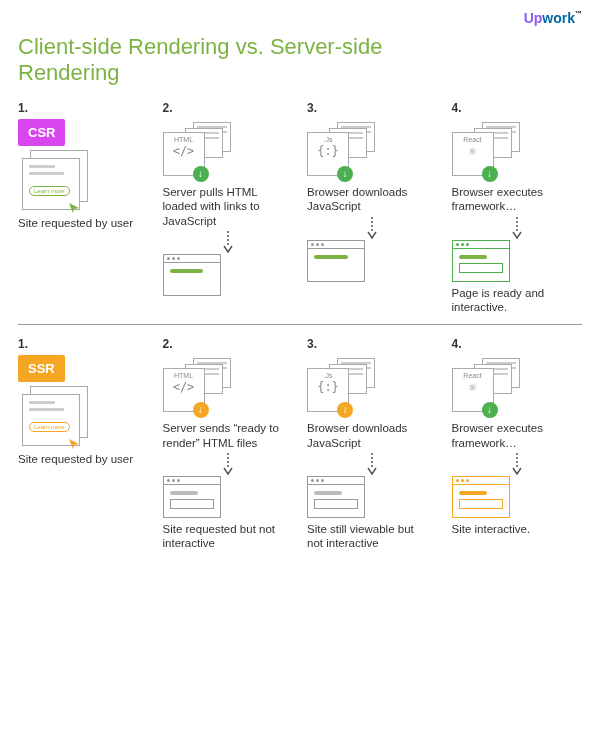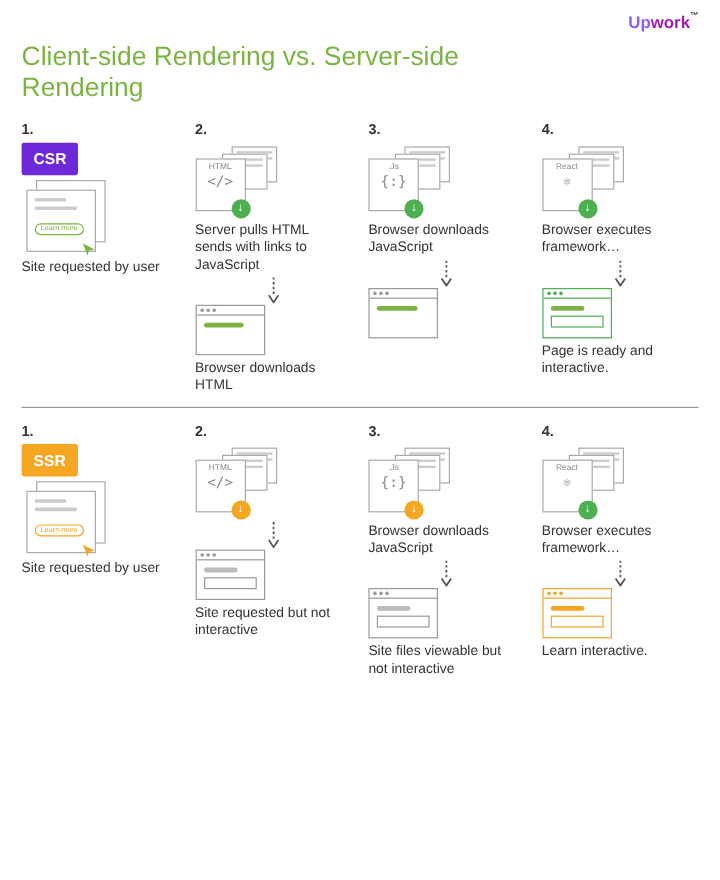--- a/index.html
+++ b/index.html
@@ -14,21 +14,21 @@
   }
   .logo {
     position: absolute;
     top: 10px;
     right: 18px;
     font-weight: 700;
     font-size: 14px;
     color: #222;
   }
   .logo .up { color: #8b5cf6; }
-  .logo .work { color: #a21caf; }
+  .logo .work { color: #0369a1; }
   .logo .tm { font-size: 7px; vertical-align: top; }
   h1.title {
     color: #7cb342;
     font-size: 22px;
     font-weight: 400;
     line-height: 1.2;
     margin-top: 20px;
     margin-bottom: 14px;
     max-width: 400px;
   }
@@ -56,21 +56,21 @@
   }
   .badge {
     display: inline-block;
     padding: 6px 10px;
     color: #fff;
     font-weight: 700;
     font-size: 13px;
     border-radius: 2px;
     margin-bottom: 4px;
   }
-  .badge.green { background: #6d28d9; }
+  .badge.green { background: #d946ef; }
   .badge.orange { background: #f5a623; }
   .caption {
     font-size: 11.5px;
     line-height: 1.25;
     color: #333;
     margin-top: 4px;
     max-width: 120px;
   }
   .vdots {
     align-self: center;
@@ -221,39 +221,38 @@
               <div class="file-line"></div>
               <div class="file-line"></div>
             </div>
           <div class="file-main">
             <div class="file-label">HTML</div>
             <div class="file-glyph">&lt;/&gt;</div>
           </div>
           <div class="dl-circle green">↓</div>
         </div>
       </div>
-      <div class="caption">Server pulls HTML sends with links to JavaScript</div>
+      <div class="caption">Server pulls HTML loaded with links to JavaScript</div>
       <div class="vdots">
         <svg width="10" height="22">
             <line x1="5" y1="0" x2="5" y2="16" stroke="#555" stroke-width="1.5" stroke-dasharray="2,2"></line>
             <path d="M1 15 L5 21 L9 15" fill="none" stroke="#555" stroke-width="1.5"></path>
           </svg>
       </div>
       <div class="result-row">
         <div class="browser-win gray-stroke">
           <div class="chrome">
               <div class="dots">
                 <div class="dot"></div>
                 <div class="dot"></div>
                 <div class="dot"></div>
               </div>
             </div>
           <div class="bar" style="background:#7cb342;width:60%"></div>
         </div>
-        <div class="caption">Browser downloads HTML</div>
       </div>
     </div>
 
     <div class="col">
       <div class="step-num">3.</div>
       <div class="icon-area">
         <div class="file-stack">
           <div class="file-page f1">
               <div class="file-line"></div>
               <div class="file-line"></div>
@@ -371,20 +370,21 @@
               <div class="file-line"></div>
               <div class="file-line"></div>
             </div>
           <div class="file-main">
             <div class="file-label">HTML</div>
             <div class="file-glyph">&lt;/&gt;</div>
           </div>
           <div class="dl-circle orange">↓</div>
         </div>
       </div>
+      <div class="caption">Server sends “ready to render” HTML files</div>
       <div class="vdots">
         <svg width="10" height="22">
             <line x1="5" y1="0" x2="5" y2="16" stroke="#555" stroke-width="1.5" stroke-dasharray="2,2"></line>
             <path d="M1 15 L5 21 L9 15" fill="none" stroke="#555" stroke-width="1.5"></path>
           </svg>
       </div>
       <div class="result-row">
         <div class="browser-win gray-stroke">
           <div class="chrome">
               <div class="dots">
@@ -431,21 +431,21 @@
           <div class="chrome">
               <div class="dots">
                 <div class="dot"></div>
                 <div class="dot"></div>
                 <div class="dot"></div>
               </div>
             </div>
           <div class="bar gray-fill" style="width:50%"></div>
           <div class="block" style="border:1px solid #999"></div>
         </div>
-        <div class="caption">Site files viewable but not interactive</div>
+        <div class="caption">Site still viewable but not interactive</div>
       </div>
     </div>
 
     <div class="col">
       <div class="step-num">4.</div>
       <div class="icon-area">
         <div class="file-stack">
           <div class="file-page f1">
               <div class="file-line"></div>
               <div class="file-line"></div>
@@ -473,17 +473,17 @@
           <div class="chrome">
               <div class="dots">
                 <div class="dot"></div>
                 <div class="dot"></div>
                 <div class="dot"></div>
               </div>
             </div>
           <div class="bar orange-fill" style="width:50%"></div>
           <div class="block" style="border:1px solid #f5a623"></div>
         </div>
-        <div class="caption">Learn interactive.</div>
+        <div class="caption">Site interactive.</div>
       </div>
     </div>
   </div>
 </div>
 
 </body></html>

